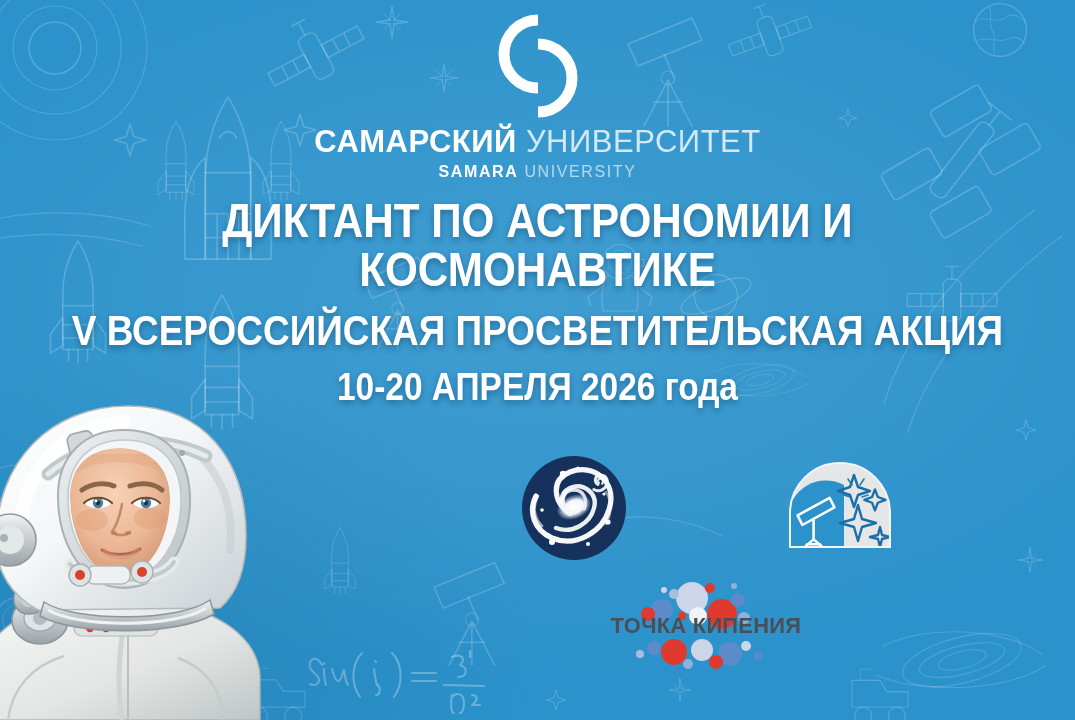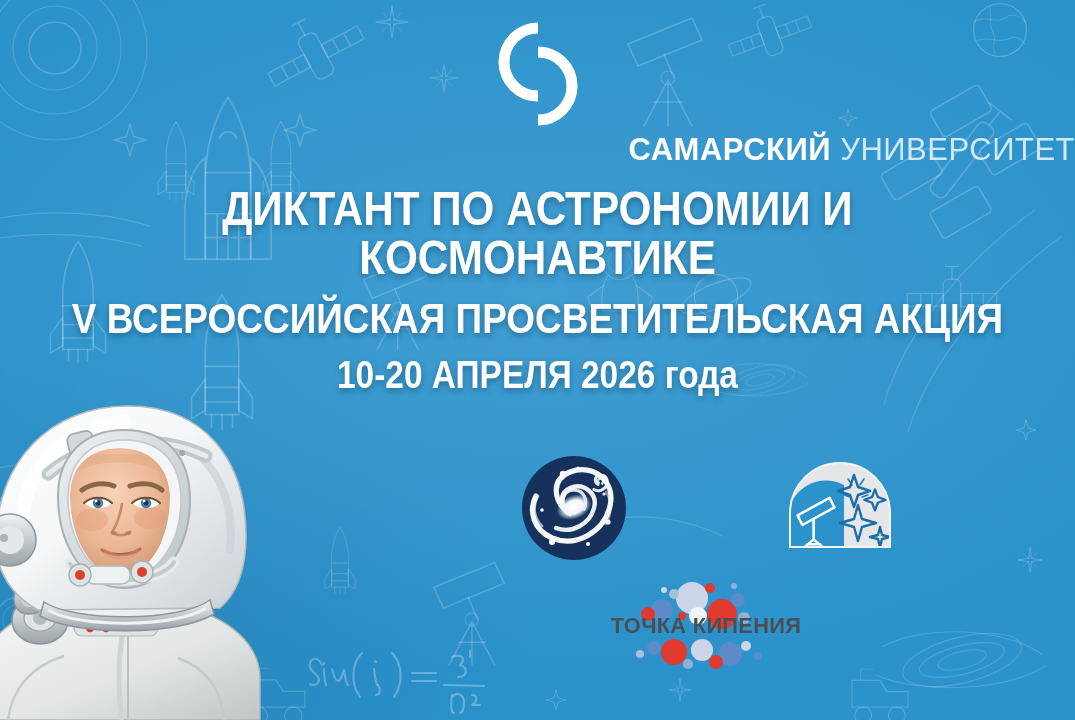--- a/index.html
+++ b/index.html
@@ -60,24 +60,24 @@
     inset: 0;
     background:
       radial-gradient(120% 95% at 50% 42%, rgba(255,255,255,0.10) 0%, rgba(255,255,255,0.0) 55%),
       radial-gradient(60% 60% at 8% 92%, rgba(10,70,110,0.16) 0%, rgba(10,70,110,0) 70%);
     pointer-events: none;
   }
 
   
   #uni-logo {
     position: absolute;
-    top: 18px;
+    top: 10px;
     left: 0;
     width: 100%;
-    text-align: right;
+    text-align: center;
   }
   #uni-mark {
     display: block;
     margin: 0 auto;
   }
   #uni-wordmark {
     margin-top: 4px;
     font-size: 31px;
     letter-spacing: 0.5px;
     line-height: 1;
@@ -105,21 +105,21 @@
   }
   #uni-word-en-2 {
     font-weight: 400;
     color: #ffffff;
     opacity: 0.62;
   }
 
   
   #headline-block {
     position: absolute;
-    top: 184px;
+    top: 196px;
     left: 0;
     width: 100%;
     text-align: center;
   }
   .hl {
     color: #ffffff;
     font-weight: 700;
     line-height: 1.03;
     text-shadow: 0 3px 7px rgba(12, 58, 90, 0.45);
     transform: scaleX(0.88);
@@ -408,20 +408,24 @@
   <div id="uni-logo">
     <svg id="uni-mark" width="92" height="112" viewBox="0 0 92 112">
       <g fill="none" stroke="#ffffff" stroke-width="11" stroke-linecap="butt">
         <path d="M46,10 A34,34 0 1,0 46,78"></path>
         <path d="M46,34 A34,34 0 1,1 46,102"></path>
       </g>
     </svg>
     <div id="uni-wordmark">
       <span id="uni-word-ru-1">САМАРСКИЙ</span>
       <span id="uni-word-ru-2">УНИВЕРСИТЕТ</span>
+    </div>
+    <div id="uni-wordmark-en">
+      <span id="uni-word-en-1">SAMARA</span>
+      <span id="uni-word-en-2">UNIVERSITY</span>
     </div>
   </div>
 
   <div id="headline-block">
     <div class="hl" id="title-main">ДИКТАНТ ПО АСТРОНОМИИ И</div>
     <div class="hl" id="title-main-2" style="font-size:48px;letter-spacing:0px;">КОСМОНАВТИКЕ</div>
     <div class="hl" id="title-sub">V ВСЕРОССИЙСКАЯ ПРОСВЕТИТЕЛЬСКАЯ АКЦИЯ</div>
     <div class="hl" id="title-dates">10-20 АПРЕЛЯ 2026 года</div>
   </div>
 

